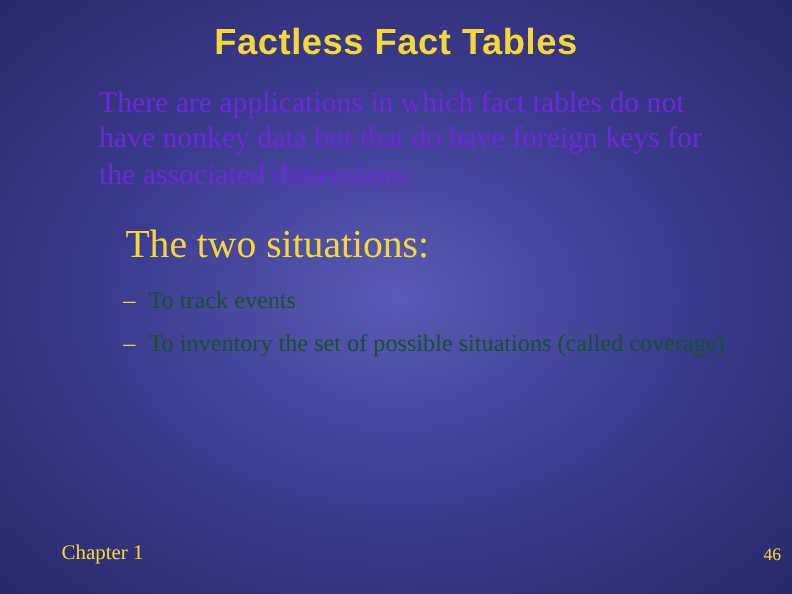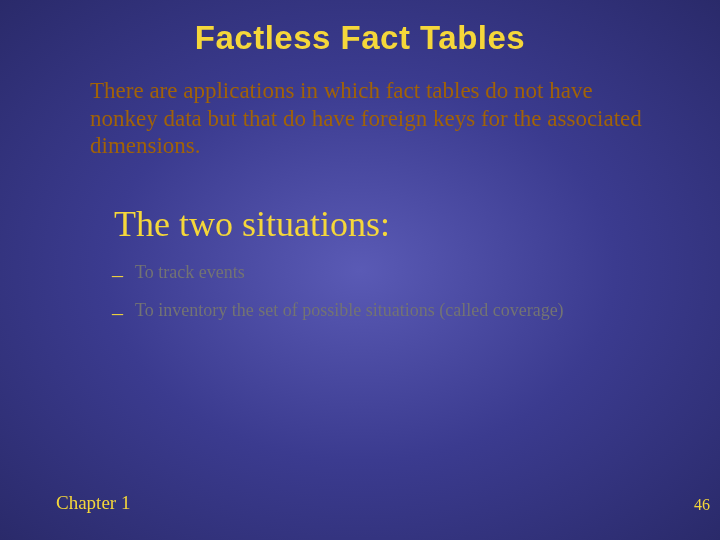--- a/index.html
+++ b/index.html
@@ -23,24 +23,24 @@
       color: #f5d73a;
       padding-top: 19px;
       padding-bottom: 20px;
       letter-spacing: 0.5px;
     }
     .content {
       padding-left: 90px;
       padding-right: 60px;
     }
     .para-main {
-      font-size: 23px;
-      color: #a16207;
+      font-size: 27px;
+      color: #6d28d9;
       line-height: 1.2;
-      margin-bottom: 42px;
+      margin-bottom: 26px;
     }
     .para-sub {
       font-size: 36px;
       color: #f5d73a;
       line-height: 1.25;
       margin-bottom: 14px;
       margin-left: 24px;
     }
     .bullet-item {
       display: flex;
@@ -49,22 +49,22 @@
       margin-bottom: 10px;
     }
     .bullet-dash {
       font-size: 22px;
       color: #f5d73a;
       margin-right: 12px;
       flex-shrink: 0;
       line-height: 1.3;
     }
     .bullet-text {
-      font-size: 18px;
-      color: #737373;
+      font-size: 22px;
+      color: #14532d;
       line-height: 1.25;
     }
     .footer-left {
       position: absolute;
       bottom: 26px;
       left: 56px;
       font-size: 19px;
       color: #f5d73a;
     }
     .footer-right {

